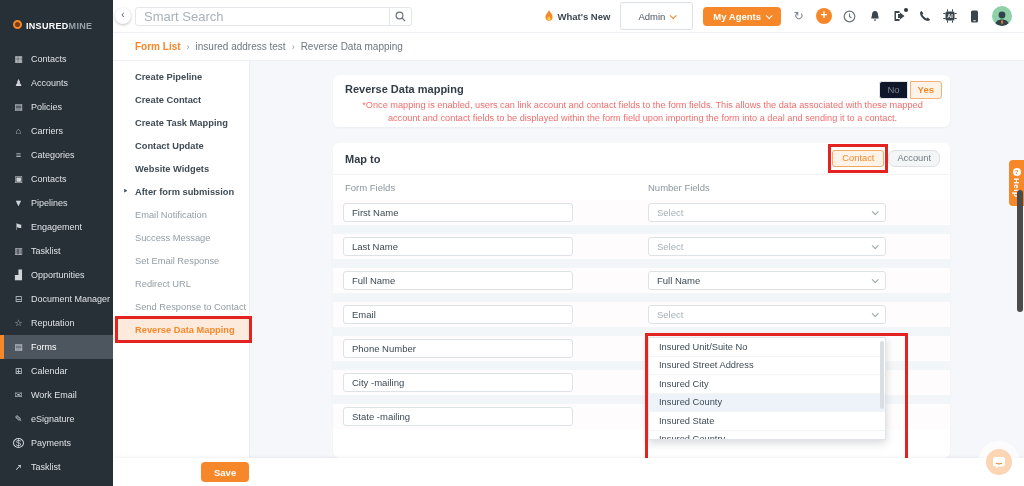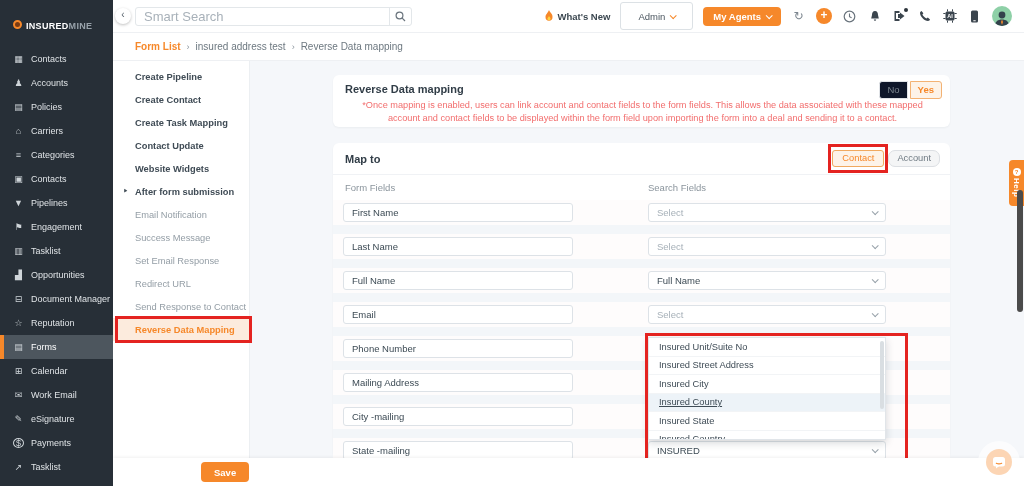--- a/index.html
+++ b/index.html
@@ -71,21 +71,21 @@
   .rows { background:#f3f6f9; }
   .map-row { height:25px; background:#fefcfc; display:flex; align-items:center; margin-bottom:9px; }
   .field-input { margin-left:10px; width:230px; height:19px; border:1px solid #dde2e7; border-radius:3px; background:#fff; font-size:9.5px; color:#3c4a54; line-height:17px; padding-left:8px; }
   .select-box { margin-left:75px; width:238px; height:19px; border:1px solid #dde2e7; border-radius:3px; background:#fff; display:flex; align-items:center; padding:0 8px; cursor:pointer;gap:44px; }
   .sel-text { font-size:9.5px; color:#3c4a54; }
   .sel-text.placeholder { color:#a6b0b8; }
   .chev { margin-left:auto; width:5px; height:5px; border-right:1.4px solid #98a2aa; border-bottom:1.4px solid #98a2aa; transform:rotate(45deg) translateY(-1px); }
 
   .dd-panel { position:absolute; left:315px; top:194px; width:238px; height:103px; background:#7f1d1d; border:1px solid #e1e5e9; box-shadow:0 3px 8px rgba(30,40,50,.18); overflow:hidden; z-index:6; }
   .dd-opt { height:18.5px; display:flex; align-items:center; padding-left:10px; font-size:9.3px; color:#3f4c56; border-bottom:1px solid #f2f4f6; cursor:pointer; background:#fff; }
-  .dd-opt.hl { background:#edf3f8;text-decoration:underline; }
+  .dd-opt.hl { background:#edf3f8; }
   .dd-scroll { position:absolute; right:1px; top:3px; width:4px; height:68px; background:#d9dee2; border-radius:2px; }
   .dd-redbox { position:absolute; left:312px; top:190px; width:263px; height:130px; border:3px solid #e42320; pointer-events:none; z-index:7; }
 
   
   .bottombar { position:absolute; left:113px; right:0; bottom:0; height:28px; background:#ffffff; box-shadow:0 -1px 3px rgba(0,0,0,.06); z-index:15; }
   .save-btn { position:absolute; left:88px; top:4px; height:20px; padding:0 13px; background:#f6882a; border:none; border-radius:4px; color:#fff; font-size:9.5px; font-weight:bold; cursor:pointer; font-family:inherit; }
 
   
   .help-tab { position:absolute; right:0; top:160px; width:15px; height:46px; background:#f6882a; border-radius:4px 0 0 4px; display:flex; flex-direction:column; align-items:center; justify-content:center; gap:2px; cursor:pointer; z-index:25; }
   .help-q { width:8px; height:8px; border-radius:50%; background:#fff; color:#f6882a; font-size:6px; font-weight:bold; text-align:center; line-height:8px; }
@@ -305,21 +305,21 @@
     <section class="card card2">
       <div class="card2-head">
         <span class="card2-title">Map to</span>
         <div class="tab-group">
           <div class="tab-contact">Contact</div>
           <div class="tab-account">Account</div>
         </div>
       </div>
       <div class="col-heads">
         <span class="c1">Form Fields</span>
-        <span class="c2">Search Fields</span>
+        <span class="c2">Number Fields</span>
       </div>
 
       <div class="rows">
         <div class="map-row">
           <div class="field-input">First Name</div>
           <div class="select-box">
               <span class="sel-text placeholder">Select</span>
               <span class="chev"></span>
             </div>
         </div>
@@ -339,27 +339,20 @@
         </div>
         <div class="map-row">
           <div class="field-input">Email</div>
           <div class="select-box">
               <span class="sel-text placeholder">Select</span>
               <span class="chev"></span>
             </div>
         </div>
         <div class="map-row">
           <div class="field-input">Phone Number</div>
-          <div class="select-box">
-              <span class="sel-text placeholder">Select</span>
-              <span class="chev"></span>
-            </div>
-        </div>
-        <div class="map-row">
-          <div class="field-input">Mailing Address</div>
           <div class="select-box">
               <span class="sel-text placeholder">Select</span>
               <span class="chev"></span>
             </div>
         </div>
         <div class="map-row">
           <div class="field-input">City -mailing</div>
           <div class="select-box">
               <span class="sel-text placeholder">Select</span>
               <span class="chev"></span>

